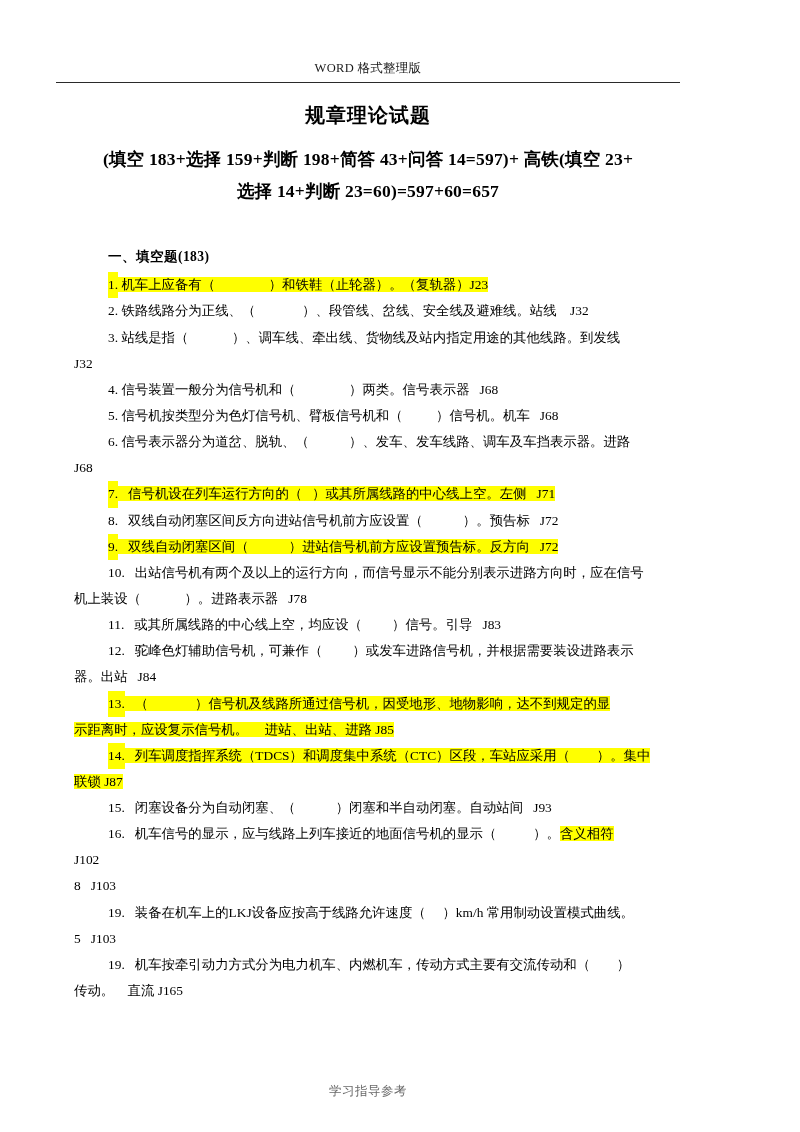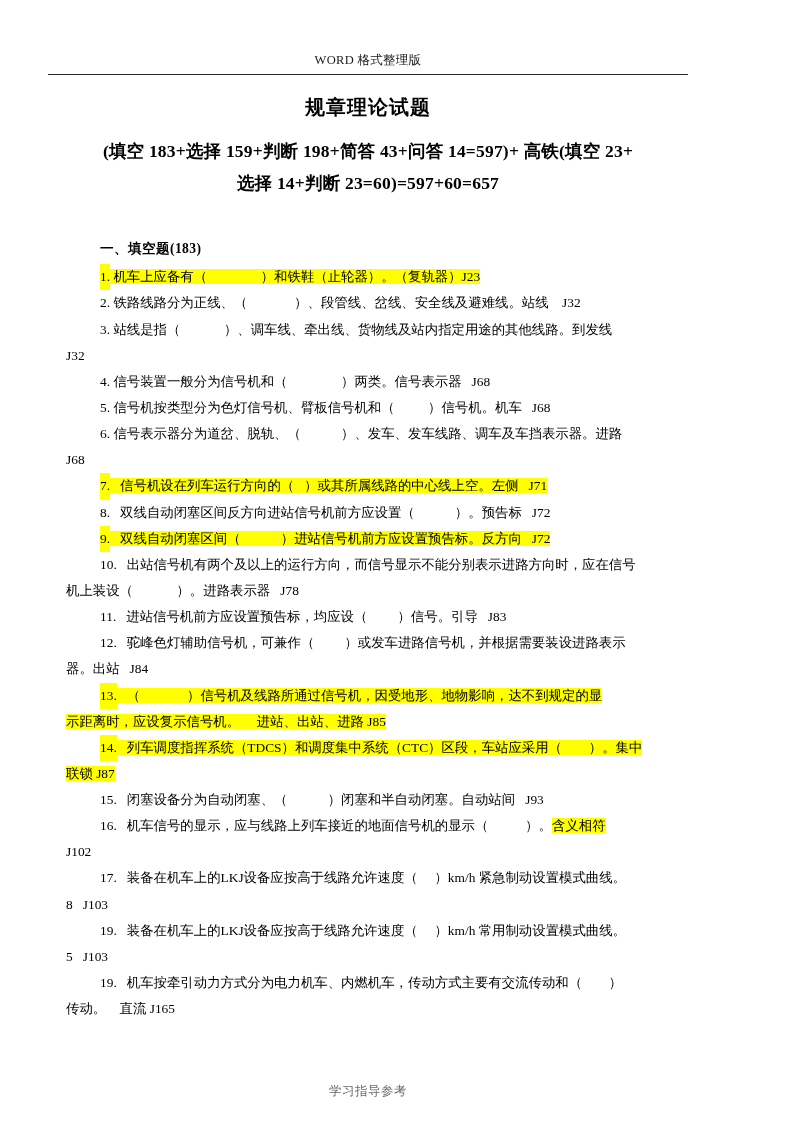--- a/index.html
+++ b/index.html
@@ -13,21 +13,21 @@
     height: 1132px;
     font-family: "Liberation Serif", "DejaVu Serif", serif;
     color: #000000;
     overflow: hidden;
     position: relative;
   }
   .page {
     width: 736px;
     height: 1132px;
     box-sizing: border-box;
-    padding: 4px;
+    padding: 12px;
     position: relative;
   }
 
   
   .doc-header {
     padding-top: 46px;
     text-align: center;
   }
   .doc-header .header-text {
     font-size: 12.5px;
@@ -133,31 +133,30 @@
         <div class="q-line overflow-left"><span class="">J32</span></div>
         <div class="q-line indent"><span class="num">4.</span><span class="">&nbsp;</span><span class="">信号装置一般分为信号机和（                ）两类。信号表示器   J68</span></div>
         <div class="q-line indent"><span class="num">5.</span><span class="">&nbsp;</span><span class="">信号机按类型分为色灯信号机、臂板信号机和（          ）信号机。机车   J68</span></div>
         <div class="q-line indent"><span class="num">6.</span><span class="">&nbsp;</span><span class="">信号表示器分为道岔、脱轨、（            ）、发车、发车线路、调车及车挡表示器。进路</span></div>
         <div class="q-line overflow-left"><span class="">J68</span></div>
         <div class="q-line indent"><span class="num hl">7.</span><span class="hl">&nbsp;&nbsp;&nbsp;</span><span class="hl">信号机设在列车运行方向的（   ）或其所属线路的中心线上空。左侧   J71</span></div>
         <div class="q-line indent"><span class="num">8.</span><span class="">&nbsp;&nbsp;&nbsp;</span><span class="">双线自动闭塞区间反方向进站信号机前方应设置（            ）。预告标   J72</span></div>
         <div class="q-line indent"><span class="num hl">9.</span><span class="hl">&nbsp;&nbsp;&nbsp;</span><span class="hl">双线自动闭塞区间（            ）进站信号机前方应设置预告标。反方向   J72</span></div>
         <div class="q-line indent"><span class="num">10.</span><span class="">&nbsp;&nbsp;&nbsp;</span><span class="">出站信号机有两个及以上的运行方向，而信号显示不能分别表示进路方向时，应在信号</span></div>
         <div class="q-line overflow-left"><span class="">机上装设（             ）。进路表示器   J78</span></div>
-        <div class="q-line indent"><span class="num">11.</span><span class="">&nbsp;&nbsp;&nbsp;</span><span class="">进站信号机前方应设置预告标，均应设（         ）信号。引导   J83</span></div>
+        <div class="q-line indent"><span class="num">11.</span><span class="">&nbsp;&nbsp;&nbsp;</span><span class="">或其所属线路的中心线上空，均应设（         ）信号。引导   J83</span></div>
         <div class="q-line indent"><span class="num">12.</span><span class="">&nbsp;&nbsp;&nbsp;</span><span class="">驼峰色灯辅助信号机，可兼作（         ）或发车进路信号机，并根据需要装设进路表示</span></div>
         <div class="q-line overflow-left"><span class="">器。出站   J84</span></div>
         <div class="q-line indent"><span class="num hl">13.</span><span class="hl">&nbsp;&nbsp;&nbsp;</span><span class="hl">（              ）信号机及线路所通过信号机，因受地形、地物影响，达不到规定的显</span></div>
         <div class="q-line overflow-left"><span class="hl">示距离时，应设复示信号机。     进站、出站、进路 J85</span></div>
         <div class="q-line indent"><span class="num hl">14.</span><span class="hl">&nbsp;&nbsp;&nbsp;</span><span class="hl">列车调度指挥系统（TDCS）和调度集中系统（CTC）区段，车站应采用（        ）。集中</span></div>
         <div class="q-line overflow-left"><span class="hl">联锁 J87</span></div>
         <div class="q-line indent"><span class="num">15.</span><span class="">&nbsp;&nbsp;&nbsp;</span><span class="">闭塞设备分为自动闭塞、（            ）闭塞和半自动闭塞。自动站间   J93</span></div>
         <div class="q-line indent"><span class="num">16.</span><span class="">&nbsp;&nbsp;&nbsp;</span><span class="">机车信号的显示，应与线路上列车接近的地面信号机的显示（           ）。</span><span class="hl">含义相符</span></div>
         <div class="q-line overflow-left"><span class="">J102</span></div>
-        <div class="q-line indent"><span class="num">17.</span><span class="">&nbsp;&nbsp;&nbsp;</span><span class="">装备在机车上的LKJ设备应按高于线路允许速度（     ）km/h 紧急制动设置模式曲线。</span></div>
         <div class="q-line overflow-left"><span class="">8   J103</span></div>
         <div class="q-line indent"><span class="num">19.</span><span class="">&nbsp;&nbsp;&nbsp;</span><span class="">装备在机车上的LKJ设备应按高于线路允许速度（     ）km/h 常用制动设置模式曲线。</span></div>
         <div class="q-line overflow-left"><span class="">5   J103</span></div>
         <div class="q-line indent"><span class="num">19.</span><span class="">&nbsp;&nbsp;&nbsp;</span><span class="">机车按牵引动力方式分为电力机车、内燃机车，传动方式主要有交流传动和（        ）</span></div>
         <div class="q-line overflow-left"><span class="">传动。    直流 J165</span></div>
       </div>
   </div>
 
   <div class="doc-footer">
     <span>学习指导参考</span>

